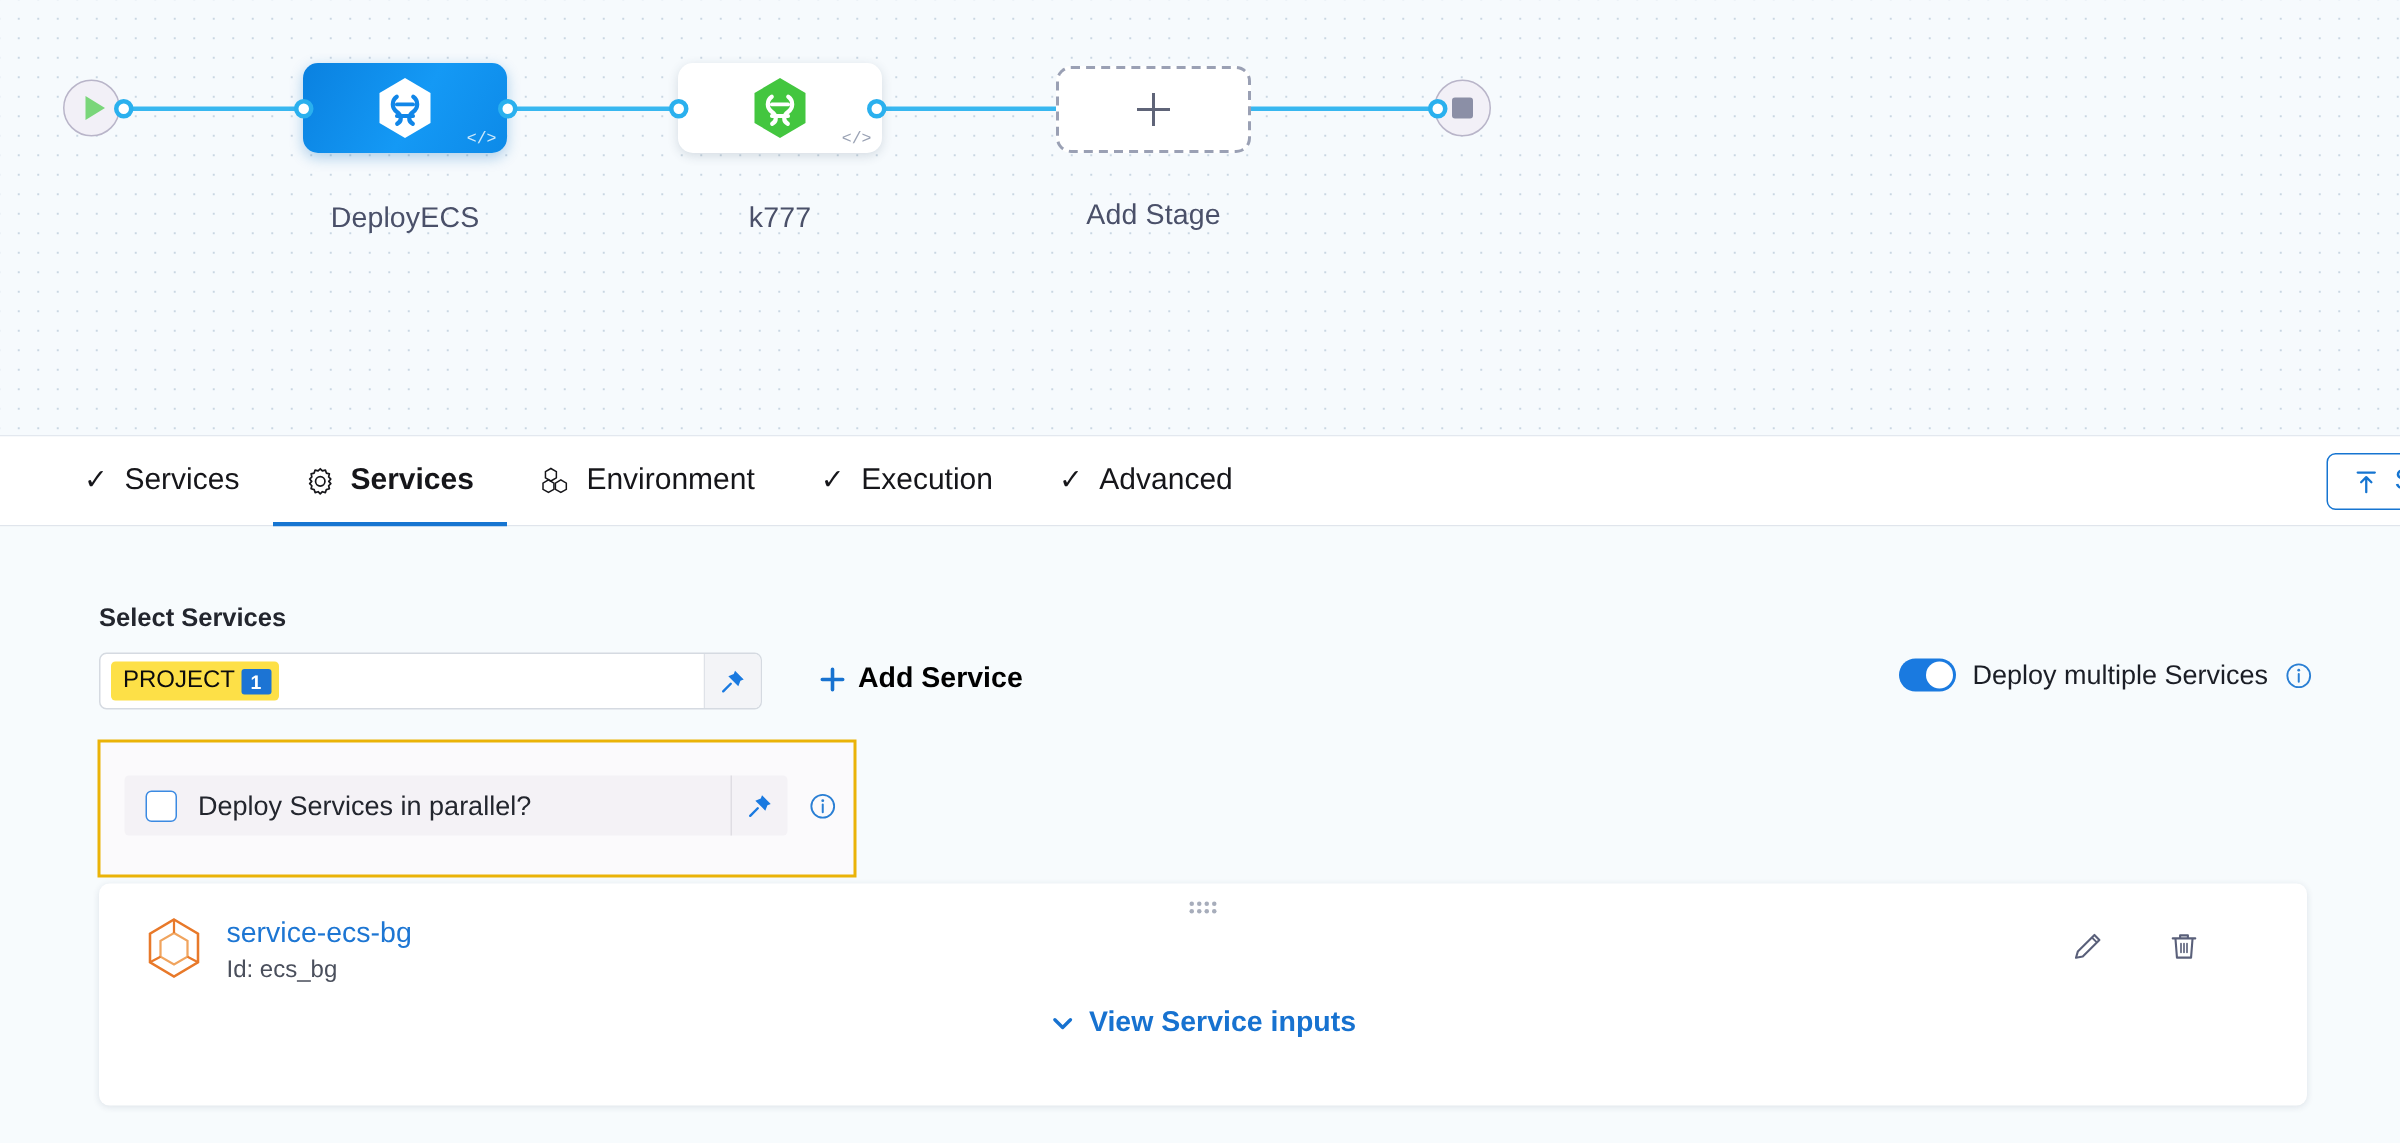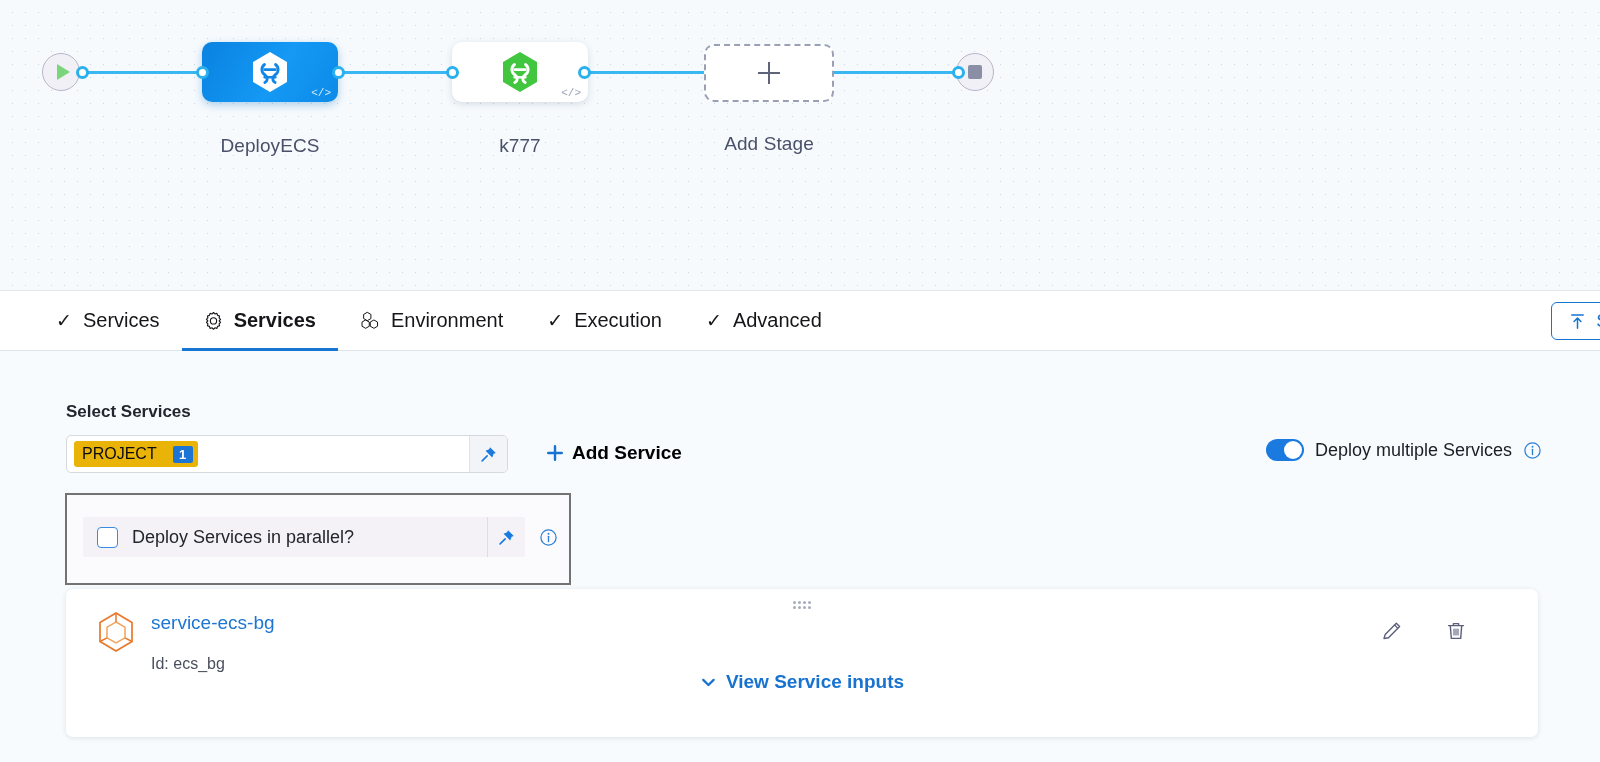--- a/index.html
+++ b/index.html
@@ -200,25 +200,25 @@
     background: #ffffff;
     border: 1px solid #d5dae1;
     border-radius: 5px;
     box-sizing: border-box;
     display: flex;
     align-items: center;
   }
   .chip {
     margin-left: 7px;
     height: 26px;
-    background: #eab308;
+    background: #fde047;
     border-radius: 3px;
     display: flex; align-items: center;
     padding: 0 5px 0 8px;
-    gap: 16px;
+    gap: 4px;
     font-size: 16px;
     color: #0b0b0d;
   }
   .chip-badge {
     background: #1c74d4;
     color: #ffffff;
     border-radius: 2px;
     font-size: 13px;
     font-weight: bold;
     min-width: 16px;
@@ -265,21 +265,21 @@
     border-radius: 50%;
     background: #ffffff;
   }
   .toggle-label { font-size: 18px; color: #1b1e26; }
 
   
   .parallel-wrap {
     position: absolute;
     left: 65px; top: 142px;
     width: 506px; height: 92px;
-    border: 2px solid #737373;
+    border: 2px solid #eab308;
     box-sizing: border-box;
     background: #fbfafc;
     text-align: center;
   }
   .parallel-field {
     position: absolute;
     left: 16px; top: 22px;
     width: 442px; height: 40px;
     background: #f4f2f6;
     border-radius: 3px;
@@ -342,21 +342,21 @@
   }
   .svc-name {
     font-size: 19px;
     color: #1d76d3;
     line-height: 1.25;
     text-align: right;
   }
   .svc-id {
     font-size: 16px;
     color: #4a4f5c;
-    margin-top: 20px;
+    margin-top: 3px;
   }
   .view-inputs {
     position: absolute;
     left: 50%; top: 82px;
     transform: translateX(-50%);
     display: flex; align-items: center; gap: 9px;
     color: #1772d0;
     font-size: 19px;
     font-weight: bold;
     white-space: nowrap;

